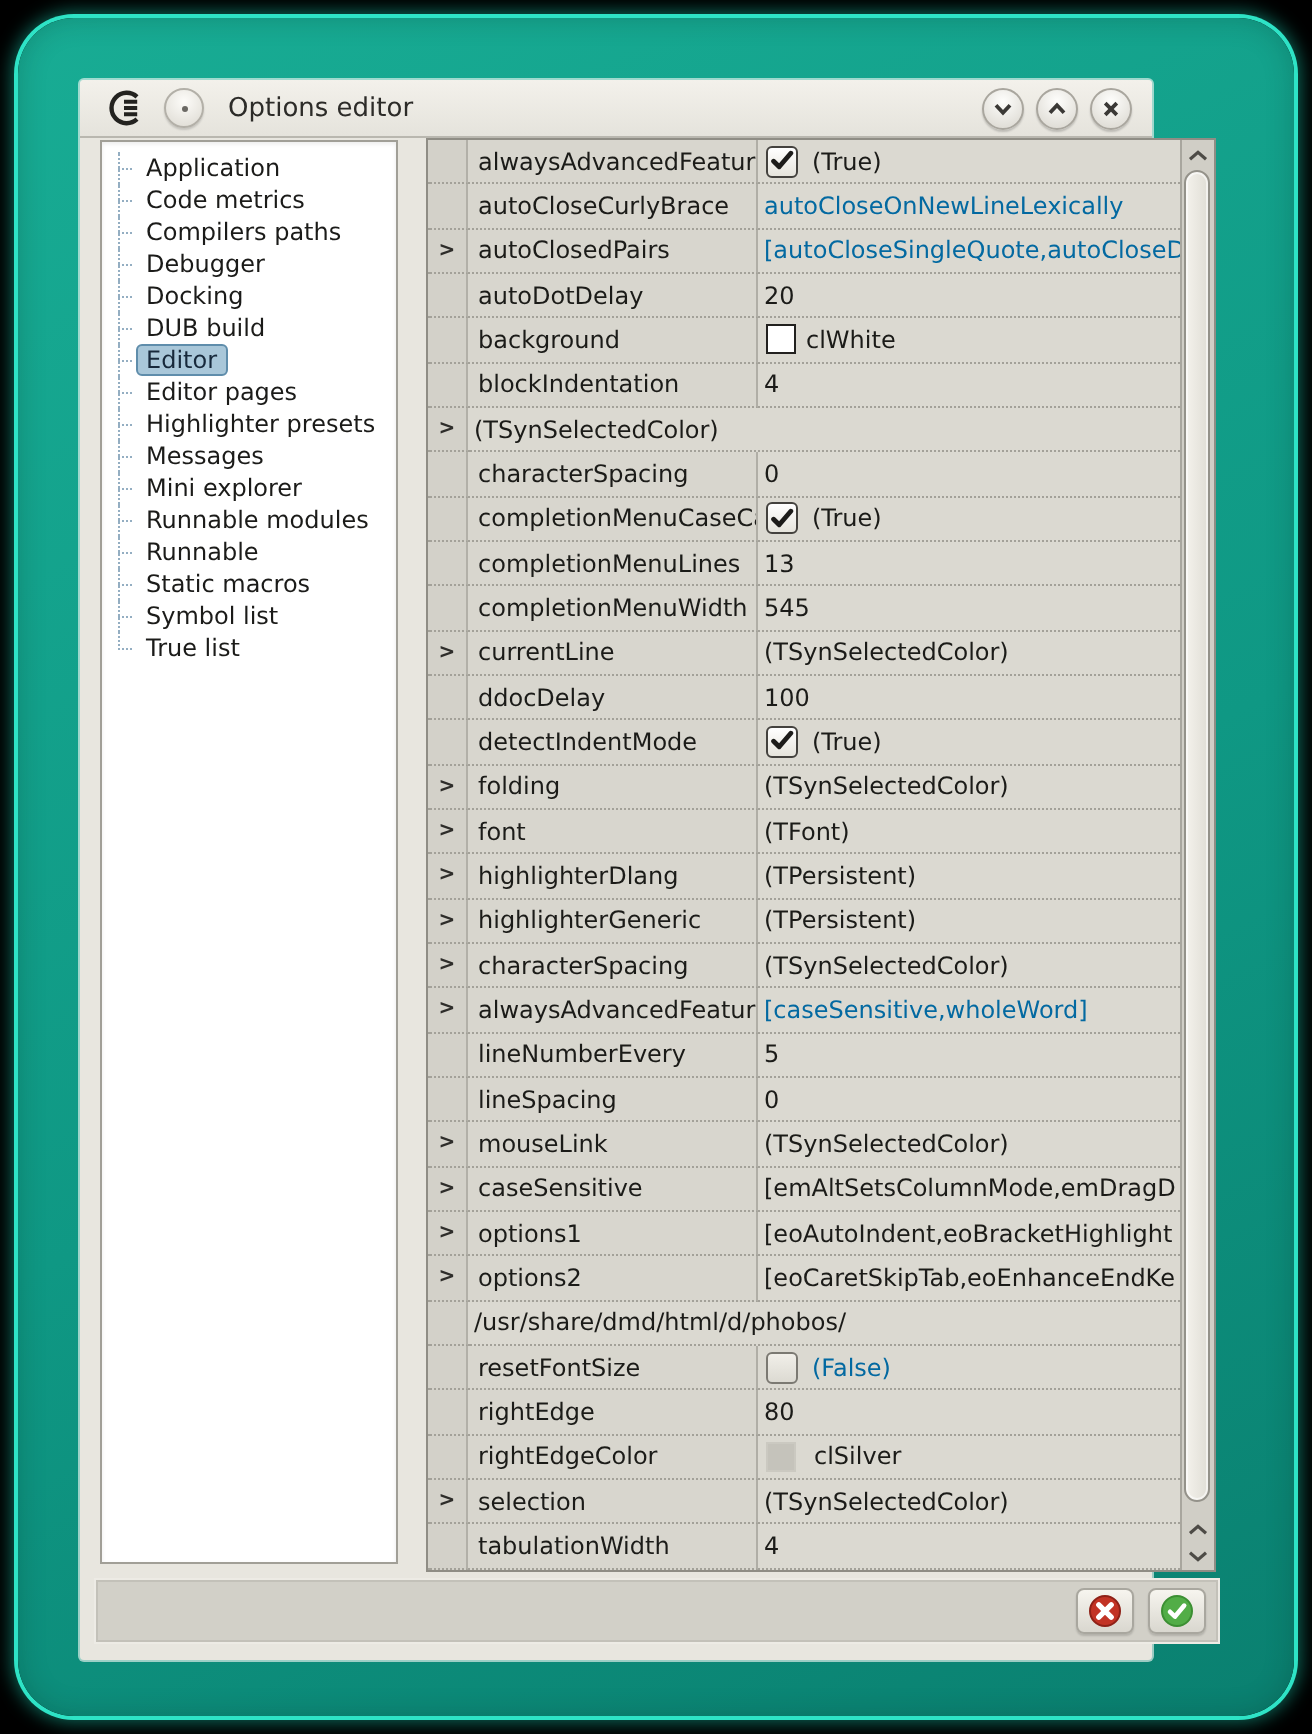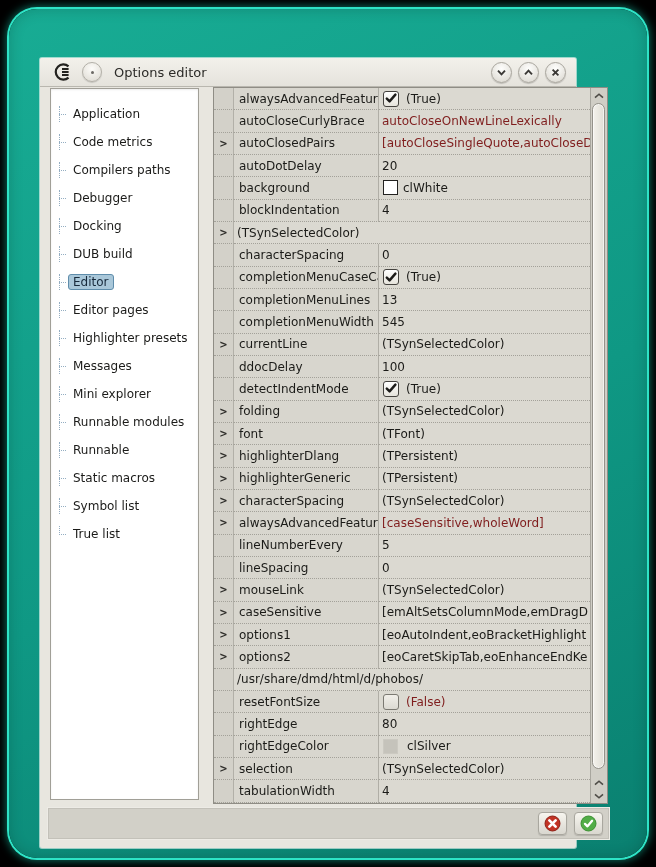--- a/index.html
+++ b/index.html
@@ -2,62 +2,62 @@
 <html><head>
 <meta charset="utf-8">
 <style>
   html,body{margin:0;padding:0;background:#000;}
   .stage{position:relative;width:656px;height:867px;background:#000;overflow:hidden;
          font-family:"DejaVu Sans","Liberation Sans",sans-serif;}
   
   .frame{position:absolute;left:9px;top:9px;right:9px;bottom:9px;border-radius:28px;
          background:linear-gradient(155deg,#18ac94 0%,#0f9884 55%,#0a8070 100%);
          box-shadow:0 0 0 2px #2ee3c6,0 0 9px 3px rgba(26,214,183,.5),inset 0 0 14px rgba(0,30,25,.22);}
-  .window{position:absolute;left:40px;top:58px;width:536px;height:790px;background:#e8e6df;
+  .window{position:absolute;left:40px;top:40px;width:536px;height:790px;background:#e8e6df;
           border-radius:2px;box-shadow:0 0 0 1px rgba(252,252,248,.6);}
   
   .titlebar{position:absolute;left:0;top:0;right:0;height:28px;
             background:linear-gradient(#f3f1eb,#e5e3dc);border-bottom:1px solid #b9b7af;
             border-radius:2px 2px 0 0;display:flex;align-items:center;}
   .logo{margin-left:13px;display:flex;}
   .pin-btn{width:20px;height:20px;border-radius:50%;margin-left:9px;border:1px solid #b3b0a8;
            background:radial-gradient(circle at 50% 32%,#fdfcf9,#dcd9d1);
            box-shadow:0 1px 1px rgba(0,0,0,.15);position:relative;padding:0;}
   .pin-btn::after{content:'';position:absolute;left:50%;top:42%;width:3px;height:3px;
                   margin-left:-1.5px;border-radius:50%;background:#6b6964;}
   .title{margin-left:12px;font-size:13px;color:#2c2b28;}
   .winbtns{margin-left:auto;display:flex;gap:6px;margin-right:10px;}
   .winbtn{width:21px;height:21px;border-radius:50%;border:1px solid #a9a69e;
           background:radial-gradient(circle at 50% 30%,#fefefc,#d9d6ce);
           box-shadow:0 1px 1px rgba(0,0,0,.18);display:flex;align-items:center;justify-content:center;padding:0;}
   
   .sidebar{position:absolute;left:10px;top:30px;width:149px;height:712px;background:#fff;
            border:1px solid #a19f97;box-shadow:inset 0 1px 2px rgba(0,0,0,.08);overflow:hidden;box-sizing:border-box;}
   .tree{padding:5px 0 0 6px;}
-  .tree-item{display:flex;align-items:flex-start;height:16px;font-size:12px;color:#1b1b19;margin-top:12px;}
+  .tree-item{display:flex;align-items:flex-start;height:16px;font-size:12px;color:#1b1b19;}
   .tick{width:11px;height:16px;position:relative;flex:none;}
   .tick::before{content:'';position:absolute;left:2px;top:0;bottom:0;border-left:1px dotted #94aec2;}
   .tick::after{content:'';position:absolute;left:2px;top:8px;width:7px;border-top:1px dotted #94aec2;}
   .tree-item:last-child .tick::before{bottom:7px;}
   .tree-label{padding:0 4px;line-height:14px;border-radius:3px;border:1px solid transparent;white-space:nowrap;}
   .tree-item.selected .tree-label{background:#a9c7d9;border-color:#5f8dab;color:#17293b;}
   
   .grid{position:absolute;left:173px;top:29px;width:395px;height:717px;background:#d9d7cf;
         border:1px solid #8f8d85;display:flex;box-sizing:border-box;}
   .rows{flex:1;display:flex;flex-direction:column;overflow:hidden;}
   .prow{display:flex;height:22.34px;flex:none;align-items:stretch;}
   .cell-gutter{width:20px;flex:none;background:#d3d1c9;border-right:1px solid #b2b0a8;
                border-bottom:1px dotted #a3a199;display:flex;align-items:center;justify-content:center;
                font-size:10px;font-weight:bold;color:#2e2d2a;box-sizing:border-box;}
   .cell-name{width:145px;flex:none;background:#d8d6ce;border-right:1px solid #b0aea6;
              border-bottom:1px dotted #a3a199;display:flex;align-items:center;padding-left:5px;
              font-size:12px;color:#1b1b18;white-space:nowrap;overflow:hidden;box-sizing:border-box;}
   .cell-value{flex:1;background:#dbd9d1;border-bottom:1px dotted #a3a199;display:flex;align-items:center;
               padding-left:3px;font-size:12px;color:#1b1b18;white-space:nowrap;overflow:hidden;box-sizing:border-box;}
-  .cell-value.green{color:#7f1d1d;}
+  .cell-value.green{color:#0369a1;}
   .checkbox{width:16px;height:16px;flex:none;border:1px solid #44423e;border-radius:3px;
             background:linear-gradient(#ffffff,#e6e4dc);margin-right:7px;margin-left:1px;
             display:flex;align-items:center;justify-content:center;box-sizing:border-box;}
   .checkbox.off{border-color:#7b7972;background:linear-gradient(#f1efe9,#dcdad2);}
   .swatch{width:15px;height:15px;flex:none;margin-right:5px;margin-left:1px;box-sizing:border-box;}
   .swatch.white{background:#ffffff;border:1px solid #22211f;}
   .swatch.silver{background:#c5c3bb;border:1px solid #cbc9c1;margin-right:9px;}
   
   .vscroll{width:17px;flex:none;background:#d0cec6;border-left:1px solid #a8a69e;position:relative;box-sizing:border-box;}
   .sb-arrow{position:absolute;left:0;width:100%;height:13px;display:flex;align-items:center;justify-content:center;padding:0;border:none;background:none;}

